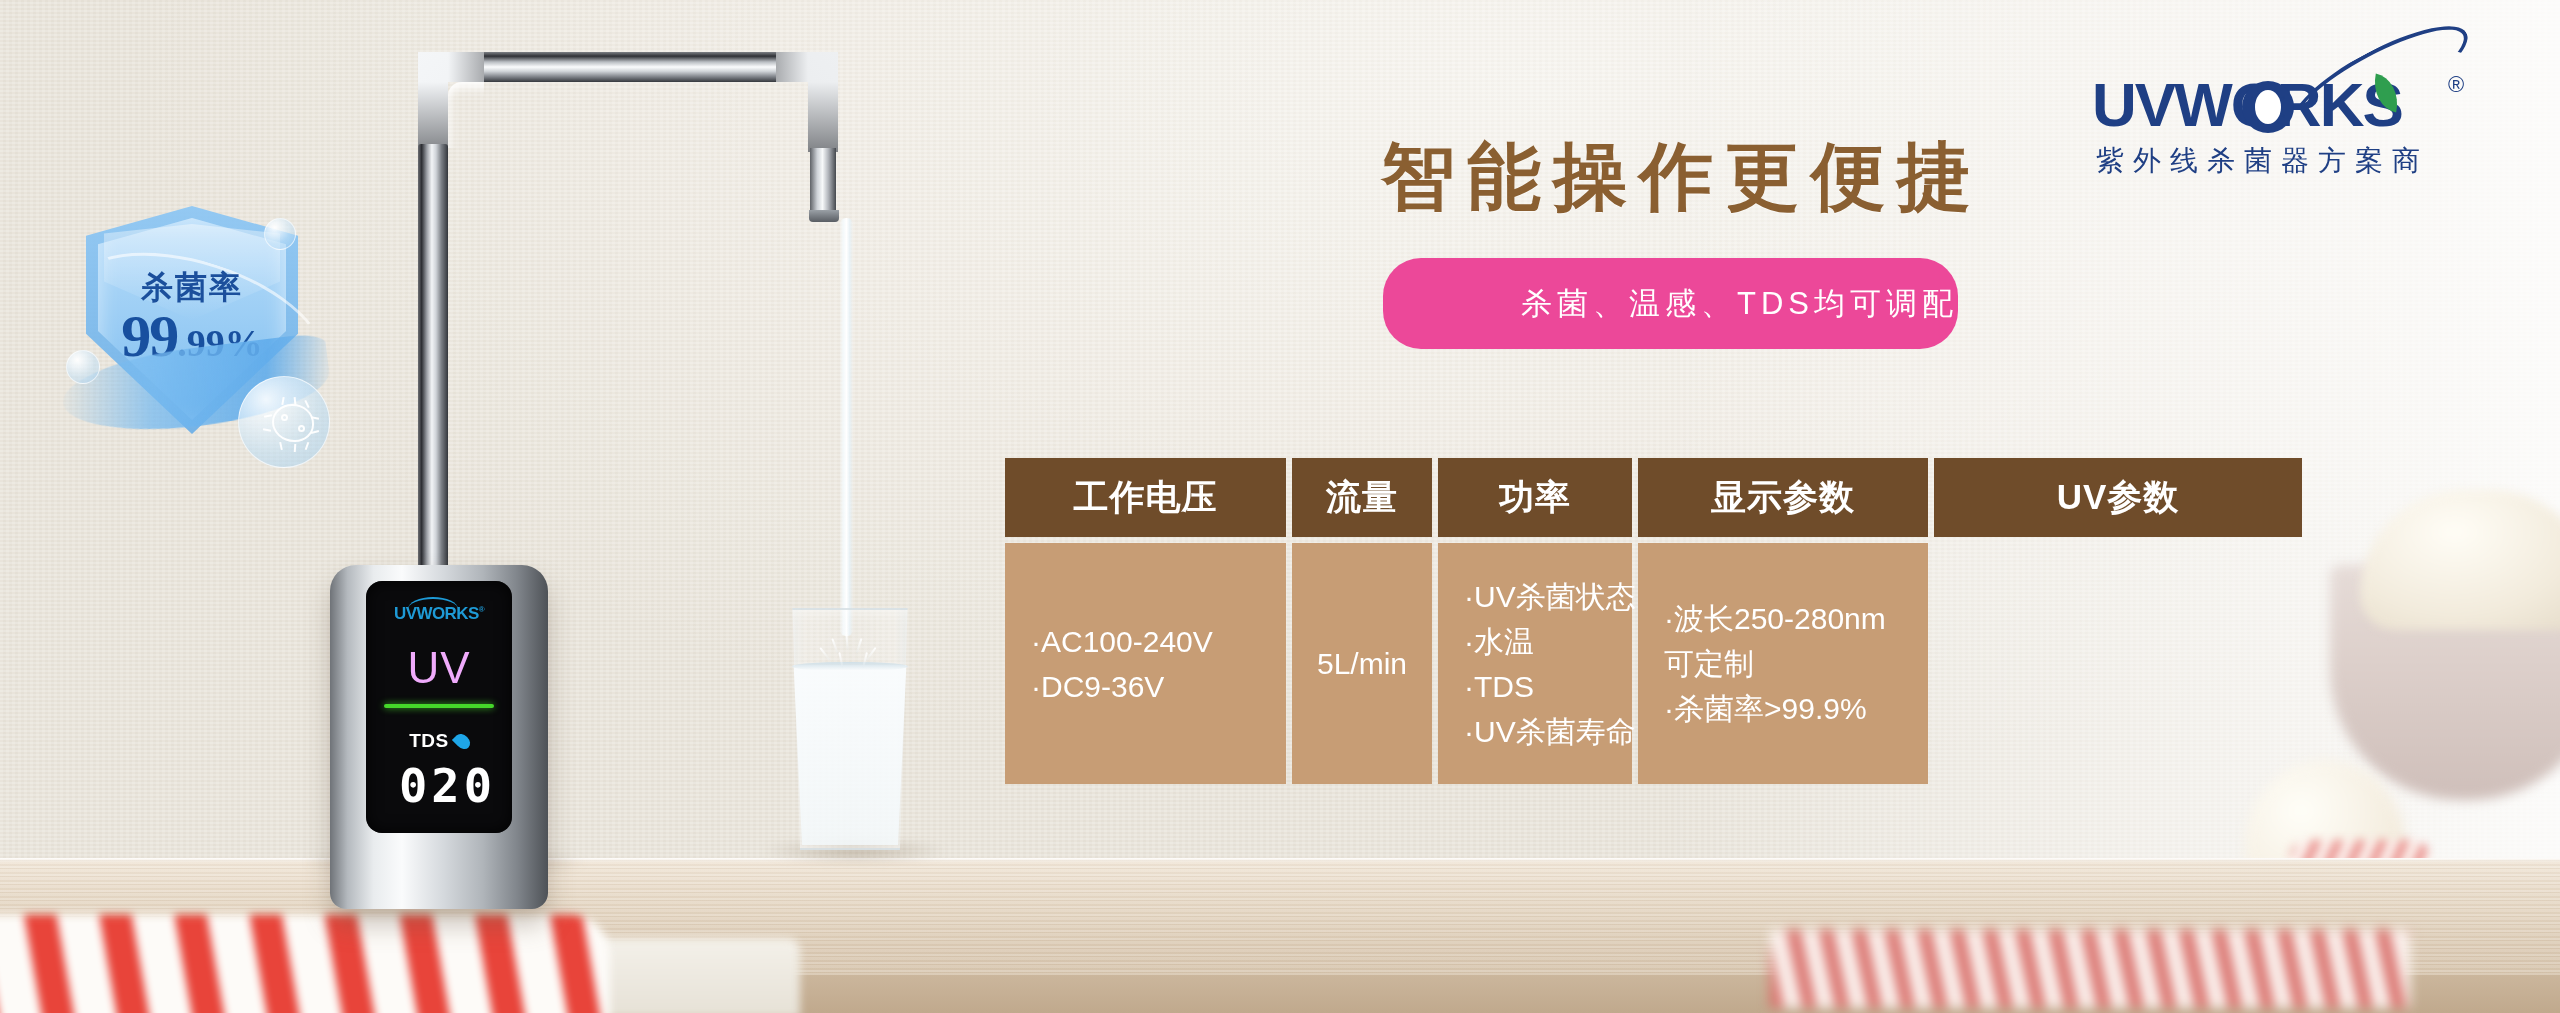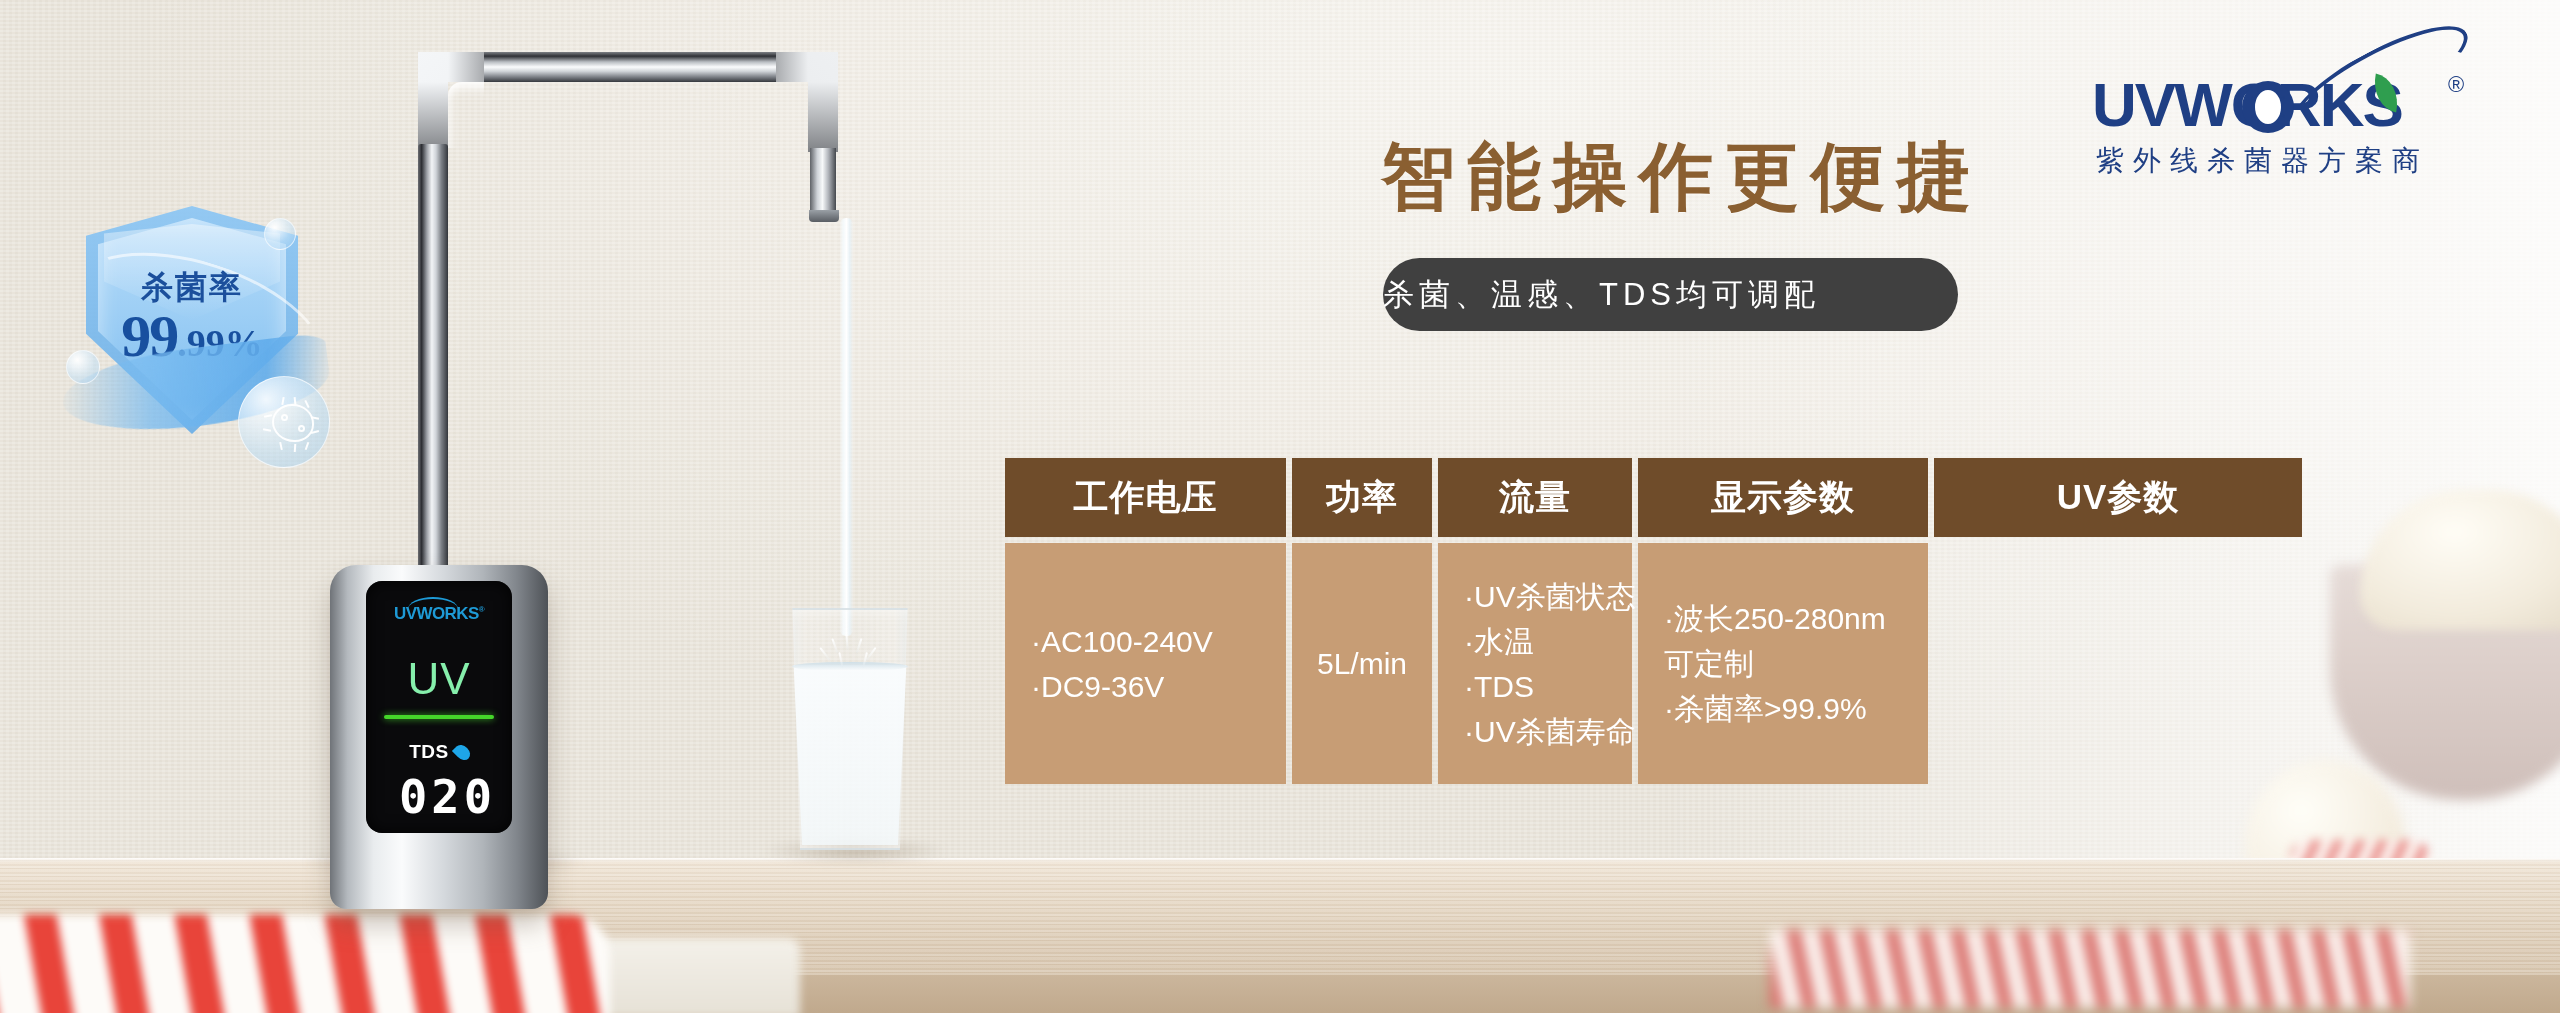--- a/index.html
+++ b/index.html
@@ -185,22 +185,22 @@
     color: #1e9ad6;
     font-family: "Liberation Sans", sans-serif;
   }
   .scr-logo .arc {
     position: absolute; left: 14px; top: -7px; width: 50px; height: 12px;
     border-top: 2.2px solid #1e9ad6;
     border-radius: 50% / 100% 100% 0 0;
   }
   .scr-logo .reg { font-size: 8px; vertical-align: super; }
   .scr-uv {
-    margin-top: 33px;
-    font-size: 44px; font-weight: 400; color: #86efac;
+    margin-top: 22px;
+    font-size: 44px; font-weight: 400; color: #f0abfc;
     letter-spacing: 1px; line-height: 1;
     font-family: "Liberation Sans", sans-serif;
   }
   .scr-divider {
     margin-top: 14px; width: 110px; height: 4px;
     background: #45d62a; border-radius: 2px;
     box-shadow: 0 0 7px rgba(69,214,42,.85);
   }
   .scr-tds-row {
     margin-top: 22px; display: flex; align-items: center; gap: 7px;
@@ -339,24 +339,24 @@
   
   .headline {
     position: absolute; left: 1381px; top: 128px;
     font-family: "Liberation Serif", "DejaVu Serif", serif;
     font-size: 74px; font-weight: 700; color: #8a5f31;
     letter-spacing: 12px;
     text-shadow: 0 1px 0 rgba(255,255,255,.5);
   }
   .pill {
     position: absolute; left: 1383px; top: 258px;
-    width: 575px; height: 73px;
-    background: #404040;
+    width: 575px; height: 91px;
+    background: #ec4899;
     border-radius: 38px;
-    display: flex; align-items: center; justify-content: flex-start;
+    display: flex; align-items: center; justify-content: flex-end;
   }
   .pill span {
     color: #ffffff; font-size: 31px; letter-spacing: 5px;
     font-family: "Liberation Sans", "DejaVu Sans", sans-serif;
   }
 
   
   .spec-table {
     position: absolute; left: 1005px; top: 458px;
     width: 1293px; height: 320px;
@@ -526,22 +526,22 @@
     </div>
   </div>
 
   <div class="headline">智能操作更便捷</div>
   <div class="pill">
     <span>杀菌、温感、TDS均可调配</span>
   </div>
 
   <div class="spec-table">
     <div class="th">工作电压</div>
+    <div class="th">流量</div>
     <div class="th">功率</div>
-    <div class="th">流量</div>
     <div class="th">显示参数</div>
     <div class="th">UV参数</div>
 
     <div class="td left-align">
       <div class="line">·AC100-240V</div>
       <div class="line">·DC9-36V</div>
     </div>
 
 
     <div class="td">

